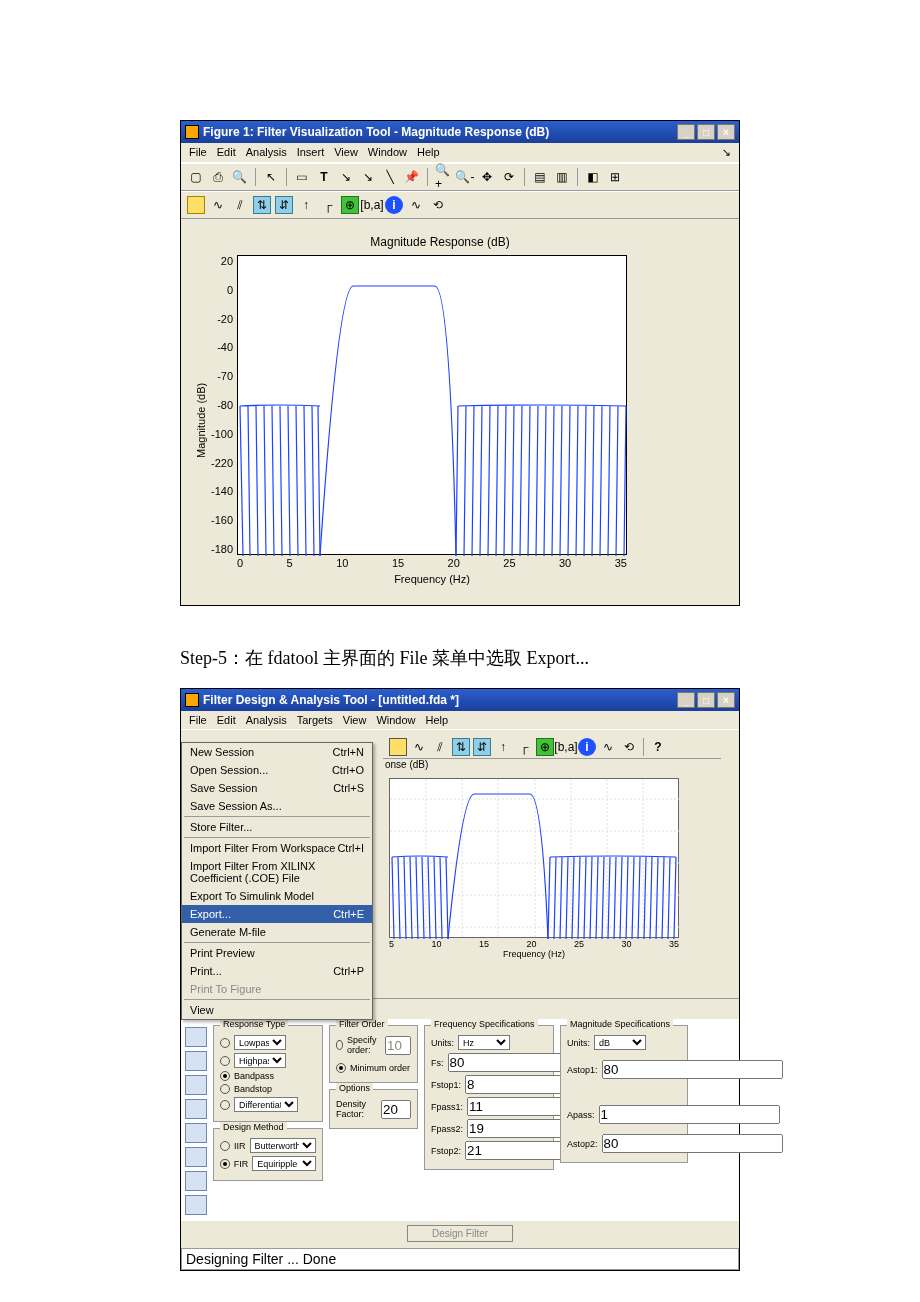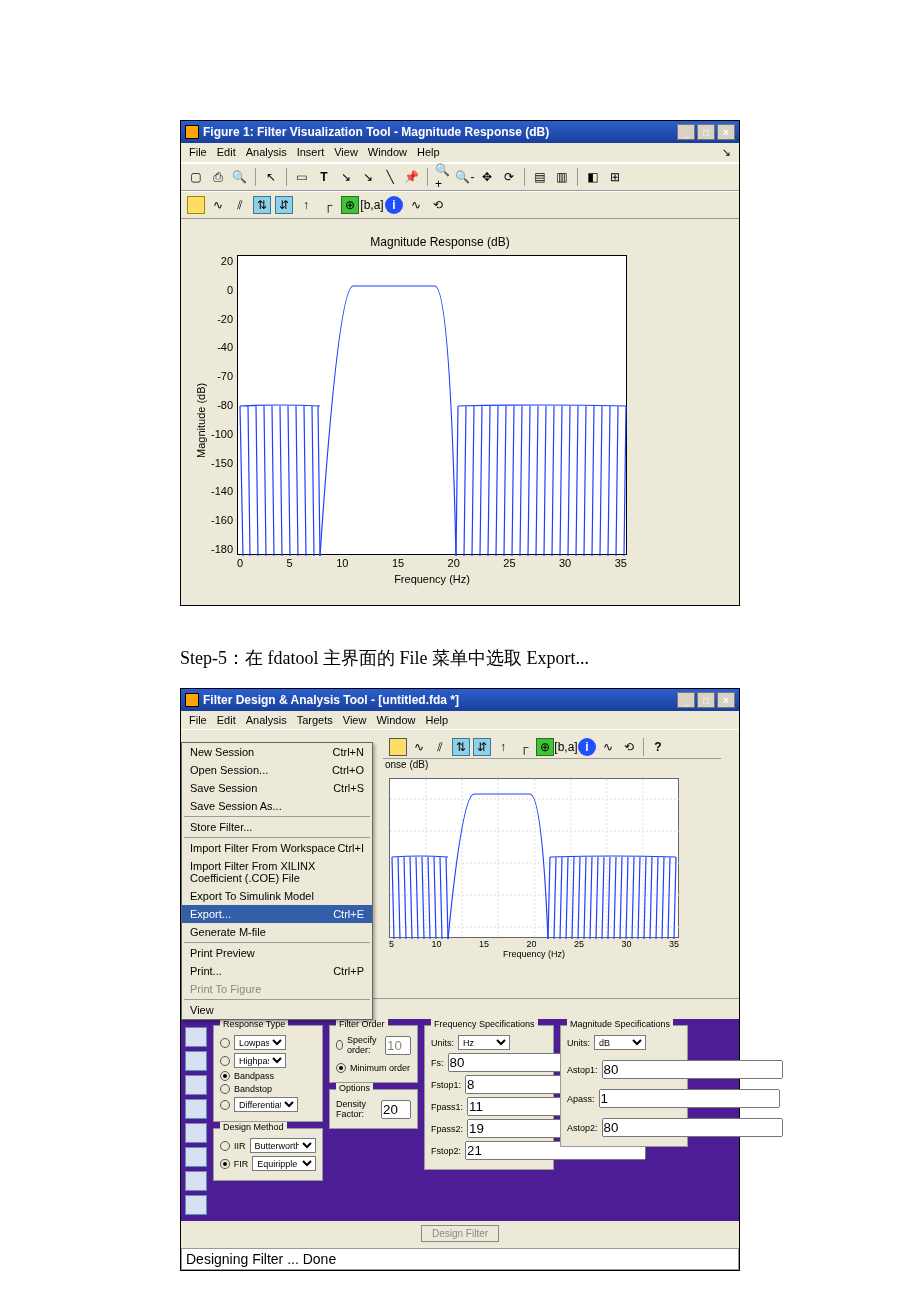--- a/index.html
+++ b/index.html
@@ -50,35 +50,35 @@
   .small-plot-col{ flex:1; padding:6px 18px 0 10px; border-left: none;}
   .small-plot-title{ font-size:10px; padding-left:2px;}
   .small-axes{ display:flex;}
   .small-plot{ width:290px; height:160px; background:#fff; border-top:1px dashed #aaa; border:1px solid #666; position:relative;}
   .small-xt{ display:flex; justify-content:space-between; font-size:9px; padding-top:1px;}
   .small-xl{ text-align:center; font-size:9px;}
   
   .btm-strip{ background:#ece9d8; border-top:1px solid #999; padding:0 2px;}
   .fm-btn{ display:inline-block; background:#ece9d8; border:1px solid #888; padding:1px 14px; font-size:9px; margin:2px 0 4px 60px;}
   
-  .spec-row{ display:flex; gap:6px; padding:6px 6px 6px 4px; align-items:flex-start; background:#4c1d95;}
+  .spec-row{ display:flex; gap:6px; padding:6px 6px 6px 4px; align-items:flex-start; background:#ffffff;}
   .side-ic-col{ display:flex; flex-direction:column; gap:4px; padding-top:2px;}
   .side-ic{ width:22px; height:20px; border:1px solid #6b89b8; background:#d6e2f2; }
   .group{ border:1px solid #999; padding:6px 6px 6px 6px; position:relative; background:#ece9d8;}
   .group-title{ position:absolute; top:-7px; left:6px; background:#ece9d8; padding:0 3px; font-size:9px;}
   .g-resp{ width:110px;}
   .g-fo{ width:89px;}
   .g-freq{ width:130px;}
   .g-mag{ width:128px;}
   .row{ display:flex; align-items:center; gap:4px; margin:3px 0; font-size:9px;}
   select.fld{ width:52px; height:15px; border:1px solid #7a7a7a; font-size:9px; background:#fff;}
   .radio{ width:10px; height:10px; border:1px solid #555; border-radius:50%; display:inline-flex; align-items:center; justify-content:center;}
   .radio.on::after{ content:""; width:4px; height:4px; background:#000; border-radius:50%;}
   
-  .design-btn{ display:block; margin:4px auto 6px auto; width:78px; text-align:center; background:#ece9d8; border:1px solid #888; color:#888; font-size:10px; padding:2px 0;}
+  .design-btn{ display:block; margin:4px auto 6px auto; width:106px; text-align:center; background:#ece9d8; border:1px solid #888; color:#888; font-size:10px; padding:2px 0;}
   .status{ background:#fff; border:1px solid #999; padding:2px 4px; font-size:14px;}
   
   
   .bp-main path, .bp-small path{ stroke:#1e40ff; fill:none; stroke-width:1.2;}
 </style>
 </head>
 <body>
 
 <div class="page">
 
@@ -153,21 +153,21 @@
     <div class="axes-area">
       <div class="ylabel">Magnitude (dB)</div>
       <div class="yticks">
         <span>20</span>
             <span>0</span>
             <span>-20</span>
             <span>-40</span>
             <span>-70</span>
             <span>-80</span>
             <span>-100</span>
-            <span>-150</span>
+            <span>-220</span>
             <span>-140</span>
             <span>-160</span>
             <span>-180</span>
       </div>
       <div>
         <div class="plotbox">
           <svg class="bp-main" viewBox="0 0 390 300" width="390" height="300">
 
             <path d="M2,150 L5,300 M10,150 L12,300 M18,150 L20,300 M26,150 L28,300 M34,150 L36,300 M42,150 L44,300 M50,150 L52,300 M58,150 L60,300 M66,150 L68,300 M74,150 L76,300 M80,150 L82,300
                      M2,150 Q41,148 82,150"></path>
@@ -447,21 +447,21 @@
     <div class="group g-mag">
       <span class="group-title">Magnitude Specifications</span>
       <div class="row">
             <span>Units:</span>
             <select class="fld"><option>dB</option></select>
           </div>
       <div class="row" style="margin-top:10px">
             <span style="width:38px">Astop1:</span>
             <input class="fld" value="80" style="">
           </div>
-      <div class="row" style="margin-top:10px">
+      <div class="row" style="margin-top:26px">
             <span style="width:38px">Apass:</span>
             <input class="fld" value="1" style="">
           </div>
       <div class="row" style="margin-top:10px">
             <span style="width:38px">Astop2:</span>
             <input class="fld" value="80" style="">
           </div>
     </div>
   </div>
 

